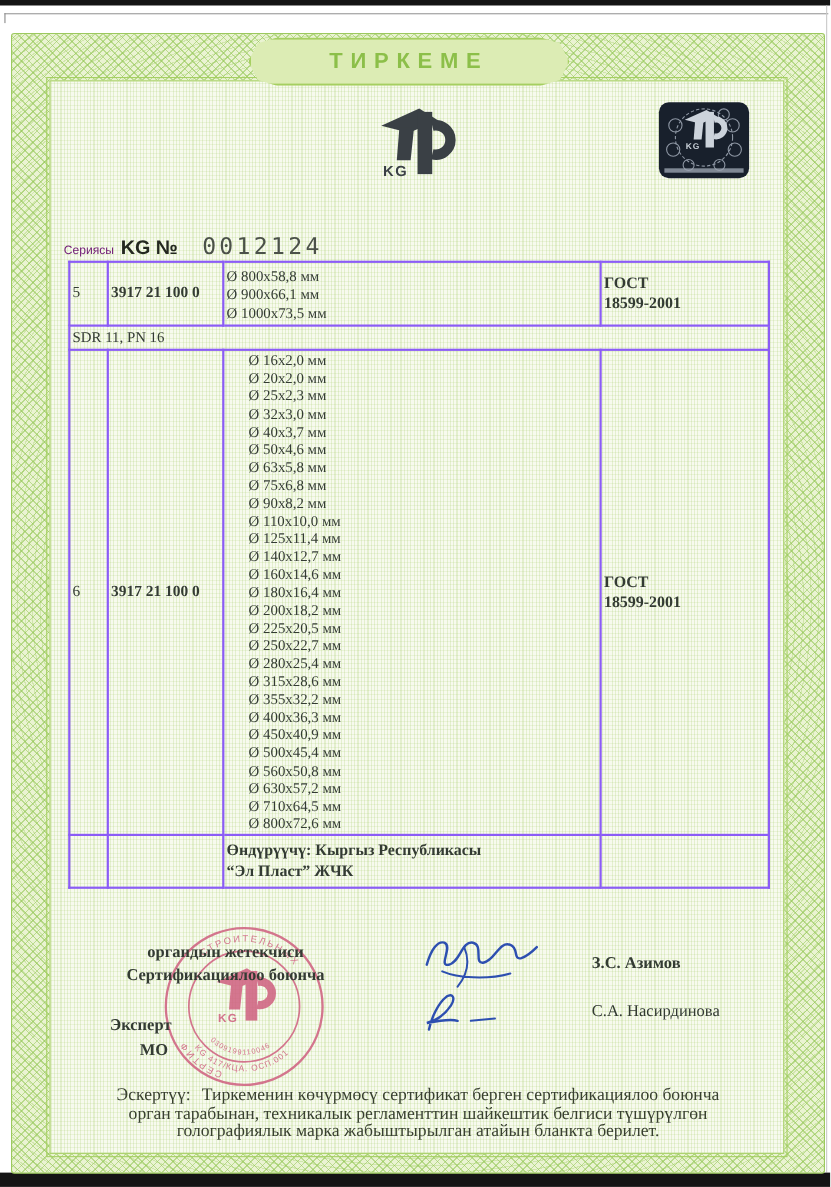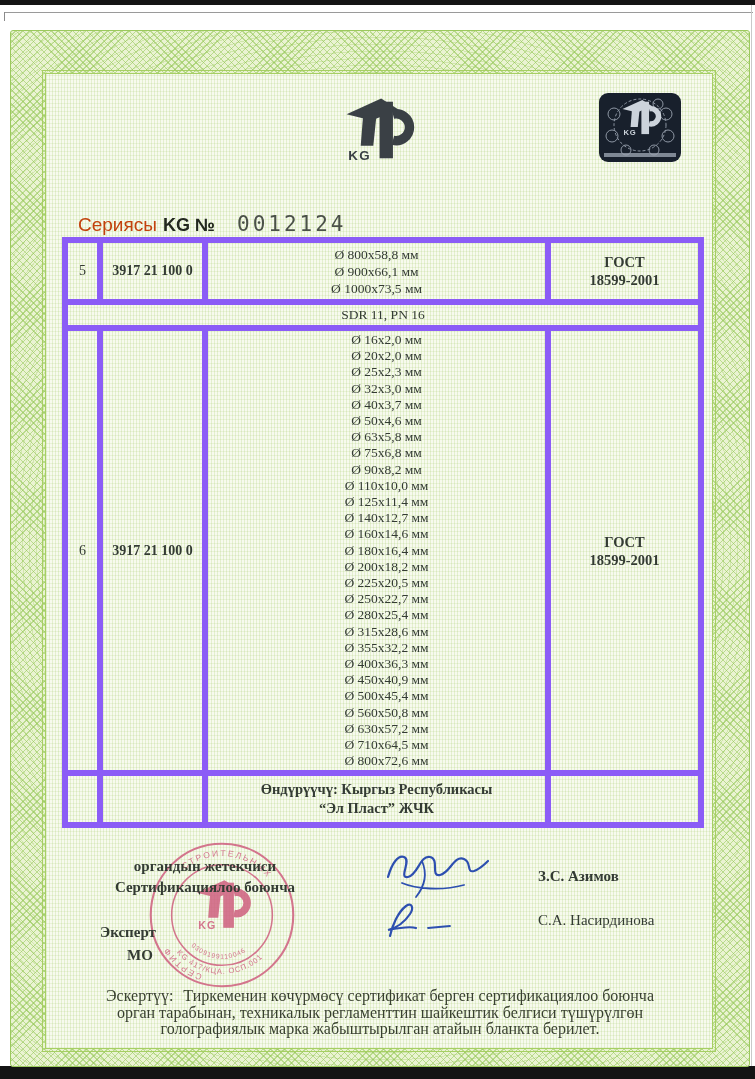--- a/index.html
+++ b/index.html
@@ -35,30 +35,30 @@
     display:flex;align-items:center;justify-content:center;z-index:5;}
   .banner span{font-family:"Liberation Sans",sans-serif;font-weight:bold;font-size:20px;
     letter-spacing:7px;color:#8cbf49;}
 
   
   .tp-logo{position:absolute;left:338px;top:97px;width:80px;height:66px;color:#3a4045;z-index:4;}
   .hologram{position:absolute;left:598px;top:92px;width:84px;height:71px;z-index:4;}
 
   
   .series-row{position:absolute;left:58px;top:212px;display:flex;align-items:baseline;z-index:4;}
-  .series-label{font-family:"Liberation Sans",sans-serif;font-size:19px;color:#c2410c;padding-left:20px;}
+  .series-label{font-family:"Liberation Sans",sans-serif;font-size:11px;color:#701a75;}
   .series-prefix{font-family:"Liberation Sans",sans-serif;font-weight:bold;font-size:18px;
     color:#23281f;margin-left:6px;}
   .series-number{font-family:"DejaVu Sans Mono",monospace;font-size:21px;color:#4b5149;
     letter-spacing:3px;margin-left:22px;}
 
   
   table.cert{position:absolute;left:62px;top:237px;width:636px;border-collapse:collapse;
     table-layout:fixed;z-index:4;}
-  table.cert td{border:6px solid #8b5cf6;text-align:center;vertical-align:middle;
+  table.cert td{border:2px solid #8b5cf6;vertical-align:middle;
     padding:1px 2px;color:#333b33;}
   .col-num{width:35px;}  .col-code{width:105px;}  .col-size{width:343px;}  .col-std{width:153px;}
   .cell-code{font-weight:bold;font-size:14px;}
   .cell-num{font-size:14px;}
   .cell-std{font-weight:bold;font-size:14.5px;line-height:18px;}
   .sizes3 div{font-size:13.5px;line-height:17px;}
   .sizes27 div{font-size:13.5px;line-height:16.2px;padding-left:20px;}
   tr.row5 td{height:54px;}
   tr.sdr td{height:18px;font-size:13.5px;}
   tr.producer td{height:44px;}
@@ -88,20 +88,23 @@
   <div class="scan-top-bar"></div>
   <div class="scan-top-line"></div>
   <div class="scan-top-tick"></div>
   <div class="scan-right-line"></div>
   <div class="scan-bottom-bar"></div>
 
   <div class="cert-frame">
     <div class="content-area"></div>
   </div>
 
+  <div class="banner">
+    <span>ТИРКЕМЕ</span>
+  </div>
 
   <div class="tp-logo">
     <svg width="80" height="66" viewBox="0 0 100 84">
       <defs>
         <symbol id="tpglyph" viewBox="0 0 100 84">
           <polygon points="10,22 54,2 76,16 42,30" fill="currentColor"></polygon>
           <polygon points="31,24 48,24 44,62 28,62" fill="currentColor"></polygon>
           <rect x="52" y="6" width="17" height="72" fill="currentColor"></rect>
           <path d="M69,22 a17,17 0 1 1 0,33" fill="none" stroke="currentColor" stroke-width="12"></path>
           <text x="12" y="80" font-family="Liberation Sans,sans-serif" font-weight="bold" font-size="17" letter-spacing="2" fill="currentColor">KG</text>

